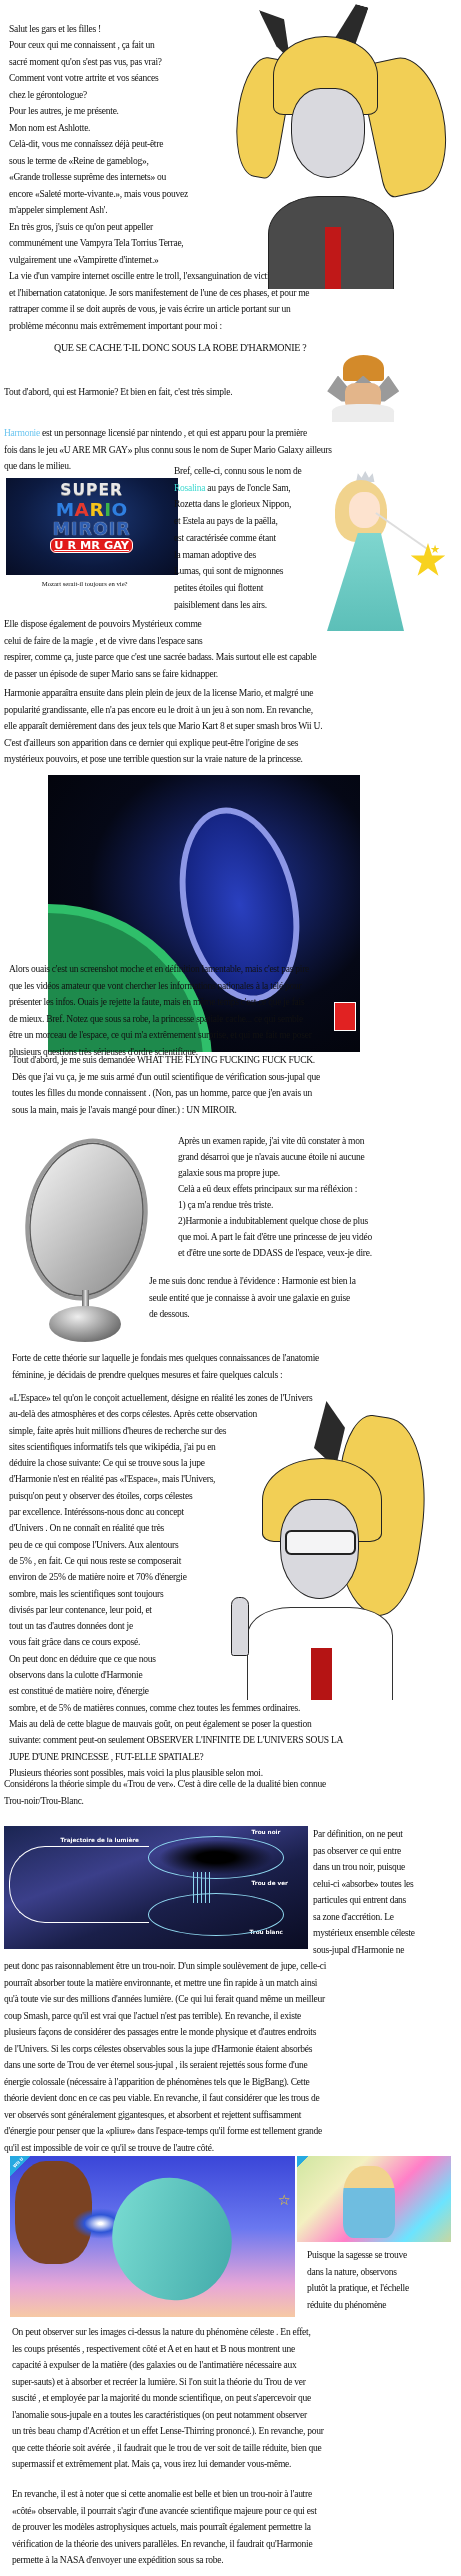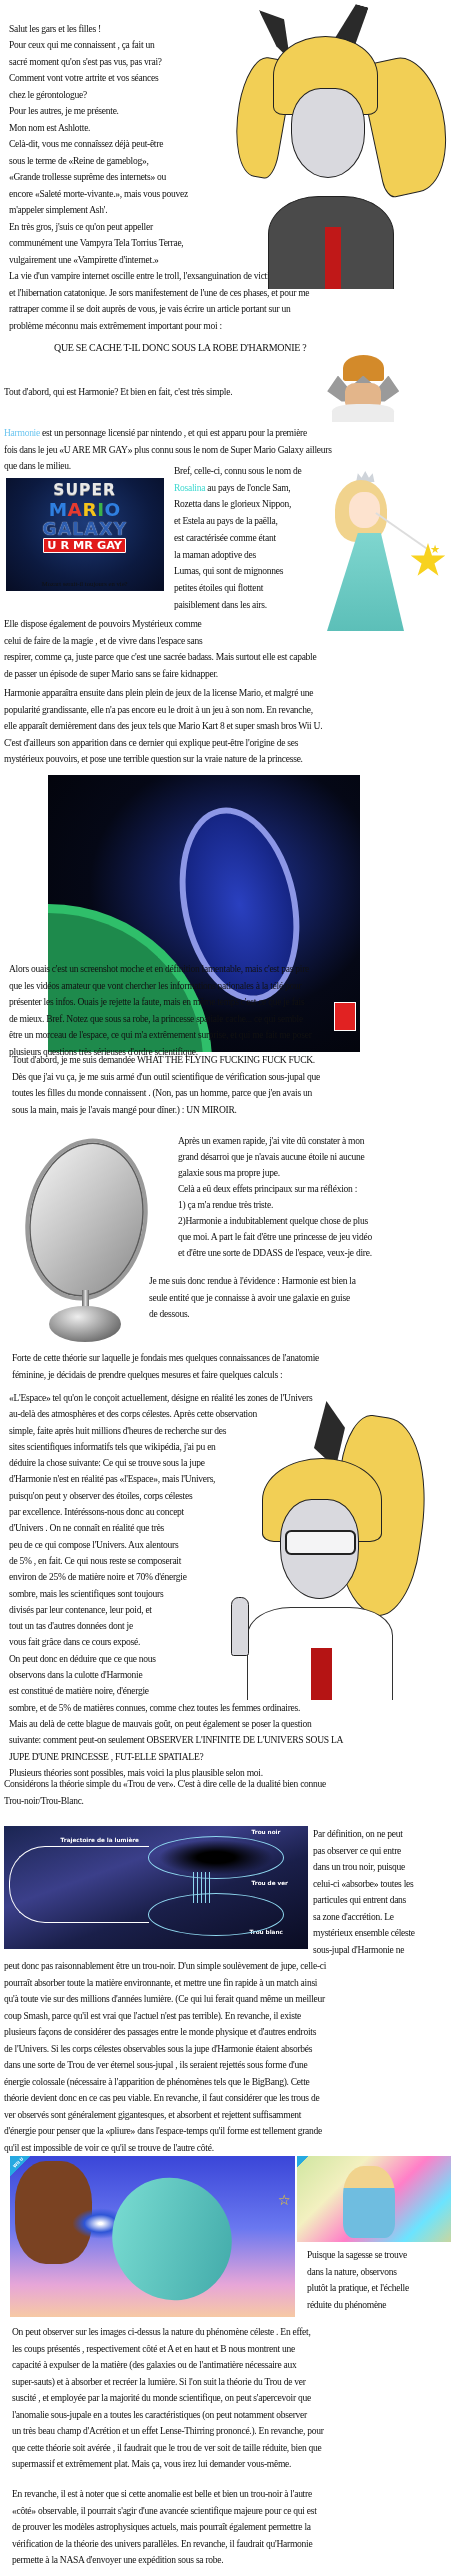--- a/index.html
+++ b/index.html
@@ -14,21 +14,21 @@
   .title { font-size: 10px; letter-spacing: -0.3px; }
   
   .img { position: absolute; overflow: hidden; }
   .smg { background: radial-gradient(ellipse at 50% 40%, #1d3a78 0%, #0c1a40 60%, #070d24 100%); }
   .smg .logo { position:absolute; left: 0; right:0; text-align:center; font-family:"DejaVu Sans", sans-serif; font-weight:bold; }
   .smg .l1 { top: 3.1px; font-size: 15.5px; color:#e8e8e8; text-shadow: 0 1px 0 #888; letter-spacing: 1px; }
   .smg .l2 { top: 20.6px; font-size: 18.5px; letter-spacing: 0.5px; text-align: center; }
   .smg .l2 span:nth-child(1){color:#2f7fe0}.smg .l2 span:nth-child(2){color:#e53a2f}.smg .l2 span:nth-child(3){color:#f5c31a}.smg .l2 span:nth-child(4){color:#3cb34a}.smg .l2 span:nth-child(5){color:#2f7fe0}
   .smg .l3 { top: 41px; font-size: 17.5px; color:#2d5db0; text-shadow: 0 0 1px #fff; letter-spacing: 1px; }
   .smg .l4 { top: 61px; font-size: 11.3px; color:#fff; }
-  .smg .l4 b { background:#e11a1a; padding: 0 3.1px; border: 1px solid #fff; border-radius: 1px; }
+  .smg .l4 b { background:#e11a1a; padding: 0 3.1px; border: 1px solid #fff; border-radius: 6px; text-decoration: underline; }
   .galaxy-shot { background: radial-gradient(ellipse at 60% 40%, #2b49b8 0%, #16246b 20%, #050816 55%, #020308 100%); }
   .mirror-frame { border-radius: 50%; border: 4.1px solid #9a9a9a; background: linear-gradient(120deg, #f4f4f4 0%, #c7c7c7 45%, #8c8c8c 100%); box-shadow: inset 0 0 0 1.5px #5a5a5a; }
   .wormhole { background: linear-gradient(160deg, #1b2552 0%, #3b3f8a 35%, #1a1f4a 60%, #0a0c22 100%); }
   .wormhole .lbl { position:absolute; color:#fff; font-family:"DejaVu Sans", sans-serif; font-weight:bold; font-size: 5.7px; }
   .smash1 { background: linear-gradient(180deg, #3a46d8 0%, #6a78f0 45%, #e7a6d8 80%, #f7c9a4 100%); }
   .smash2 { background: linear-gradient(135deg, #cfe6a0 0%, #f3f0c0 30%, #ff7fc8 55%, #6be4ff 80%, #c9d7a0 100%); }
   .wiiu-badge { position:absolute; left:0; top:0; width: 20.6px; height: 20.6px; background: linear-gradient(135deg, #27a9e1 50%, transparent 50%); }
   .wiiu-badge span { position:absolute; left: 2.1px; top: 4.1px; color:#fff; font-family:"DejaVu Sans", sans-serif; font-size: 4.1px; font-weight: bold; transform: rotate(-45deg); }
   .char { background: #f6f6f8; }
   .hair { position:absolute; background:#f2cf55; border: 1px solid #222; }
@@ -84,26 +84,26 @@
 
 <div class="abs txt" style="left:4.1px; top:384px; line-height:16.5px;">
   <div>Tout d'abord, qui est Harmonie? Et bien en fait, c'est très simple.</div>
 </div>
 <div class="abs txt" style="left:4.1px; top:425px; line-height:16.5px;">
   <div><span class="link-harmonie">Harmonie</span><span> est un personnage licensié par nintendo , et qui est apparu pour la première</span></div>
   <div>fois dans le jeu «U ARE MR GAY» plus connu sous le nom de Super Mario Galaxy ailleurs</div>
   <div>que dans le milieu.</div>
 </div>
 
-<div class="img smg" style="left:5.7px; top:478px; width:158px; height:113px;">
+<div class="img smg" style="left:5.7px; top:478px; width:158px; height:97px;padding-left:14px;">
   <div class="logo l1">SUPER</div>
   <div class="logo l2">
     <span>M</span><span>A</span><span>R</span><span>I</span><span>O</span>
   </div>
-  <div class="logo l3">GALAXY</div>
+  <div class="logo l3">MIROIR</div>
   <div class="logo l4"><b>U R MR GAY</b></div>
 </div>
 <div class="abs caption" style="left:5.7px; top:580px; width:158px;">Mozart serait-il toujours en vie?</div>
 
 <div class="abs txt" style="left:174px; top:463px; line-height:16.7px;">
   <div>Bref, celle-ci, connu sous le nom de</div>
   <div><span class="link-rosalina">Rosalina</span><span> au pays de l'oncle Sam,</span></div>
   <div>Rozetta dans le glorieux Nippon,</div>
   <div>et Estela au pays de la paëlla,</div>
   <div>est caractérisée comme étant</div>

